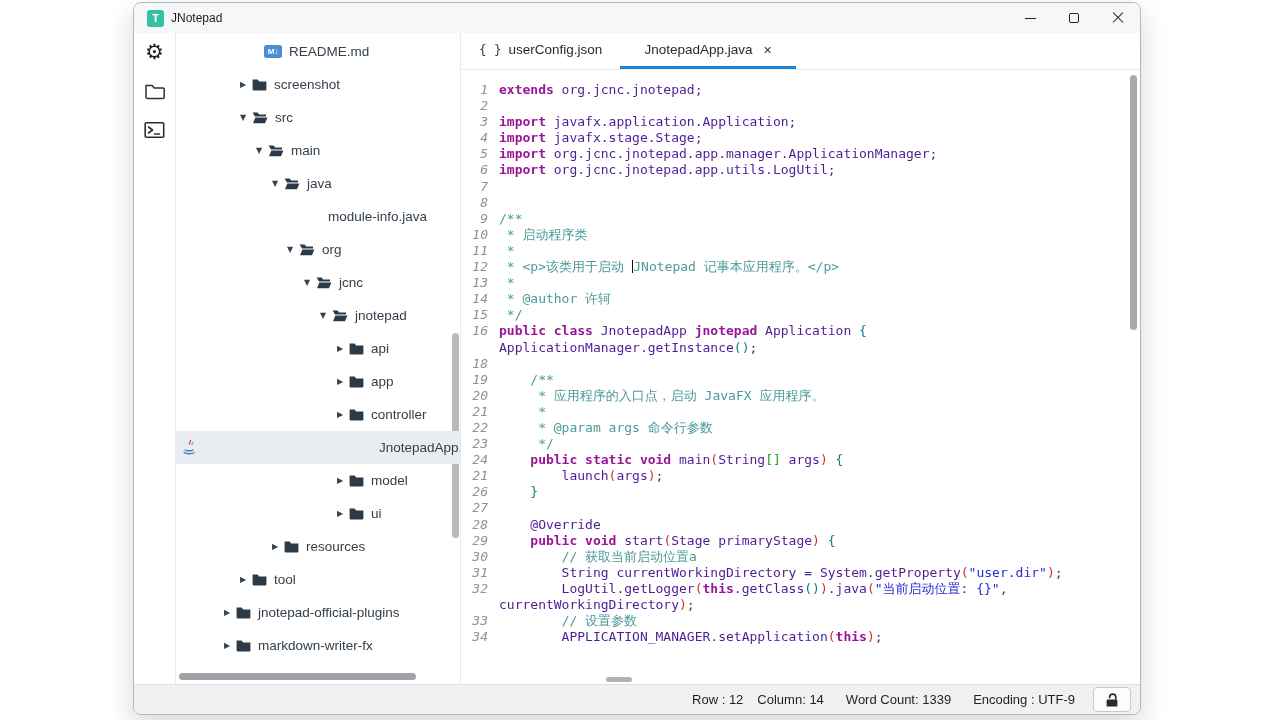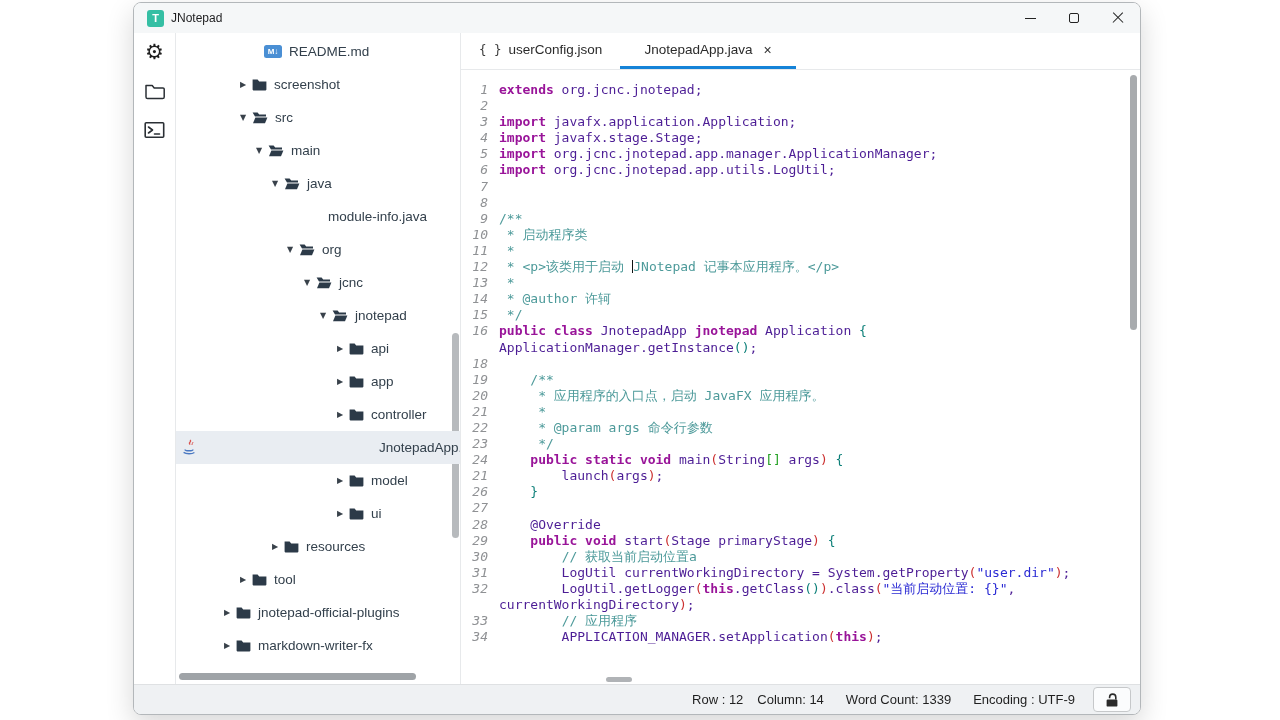--- a/index.html
+++ b/index.html
@@ -422,33 +422,33 @@
             <div class="crow">
               <span class="gut">29</span>
               <span class="lc"><span class="tok-pl">    </span><span class="tok-kw">public void</span><span class="tok-pl"> start</span><span class="tok-rd">(</span><span class="tok-pl">Stage primaryStage</span><span class="tok-rd">)</span><span class="tok-pl"> </span><span class="tok-br">{</span></span>
             </div>
             <div class="crow">
               <span class="gut">30</span>
               <span class="lc"><span class="tok-pl">        </span><span class="tok-cm">// 获取当前启动位置a</span></span>
             </div>
             <div class="crow">
               <span class="gut">31</span>
-              <span class="lc"><span class="tok-pl">        LogUtil currentWorkingDirectory = System.getProperty</span><span class="tok-rd">(</span><span class="tok-st">"user.dir"</span><span class="tok-rd">)</span><span class="tok-pl">;</span></span>
+              <span class="lc"><span class="tok-pl">        String currentWorkingDirectory = System.getProperty</span><span class="tok-rd">(</span><span class="tok-st">"user.dir"</span><span class="tok-rd">)</span><span class="tok-pl">;</span></span>
             </div>
             <div class="crow">
               <span class="gut">32</span>
-              <span class="lc"><span class="tok-pl">        LogUtil.getLogger</span><span class="tok-rd">(</span><span class="tok-kw">this</span><span class="tok-pl">.getClass</span><span class="tok-br">()</span><span class="tok-rd">)</span><span class="tok-pl">.class</span><span class="tok-rd">(</span><span class="tok-st">"当前启动位置: {}"</span><span class="tok-pl">,</span></span>
+              <span class="lc"><span class="tok-pl">        LogUtil.getLogger</span><span class="tok-rd">(</span><span class="tok-kw">this</span><span class="tok-pl">.getClass</span><span class="tok-br">()</span><span class="tok-rd">)</span><span class="tok-pl">.java</span><span class="tok-rd">(</span><span class="tok-st">"当前启动位置: {}"</span><span class="tok-pl">,</span></span>
             </div>
             <div class="crow">
               <span class="gut"></span>
               <span class="lc"><span class="tok-pl">currentWorkingDirectory</span><span class="tok-rd">)</span><span class="tok-pl">;</span></span>
             </div>
             <div class="crow">
               <span class="gut">33</span>
-              <span class="lc"><span class="tok-pl">        </span><span class="tok-cm">// 应用程序</span></span>
+              <span class="lc"><span class="tok-pl">        </span><span class="tok-cm">// 设置参数</span></span>
             </div>
             <div class="crow">
               <span class="gut">34</span>
               <span class="lc"><span class="tok-pl">        APPLICATION_MANAGER.setApplication</span><span class="tok-rd">(</span><span class="tok-kw">this</span><span class="tok-rd">)</span><span class="tok-pl">;</span></span>
             </div>
           </div>
       </div>
     </div>
 
     <div class="statusbar">

